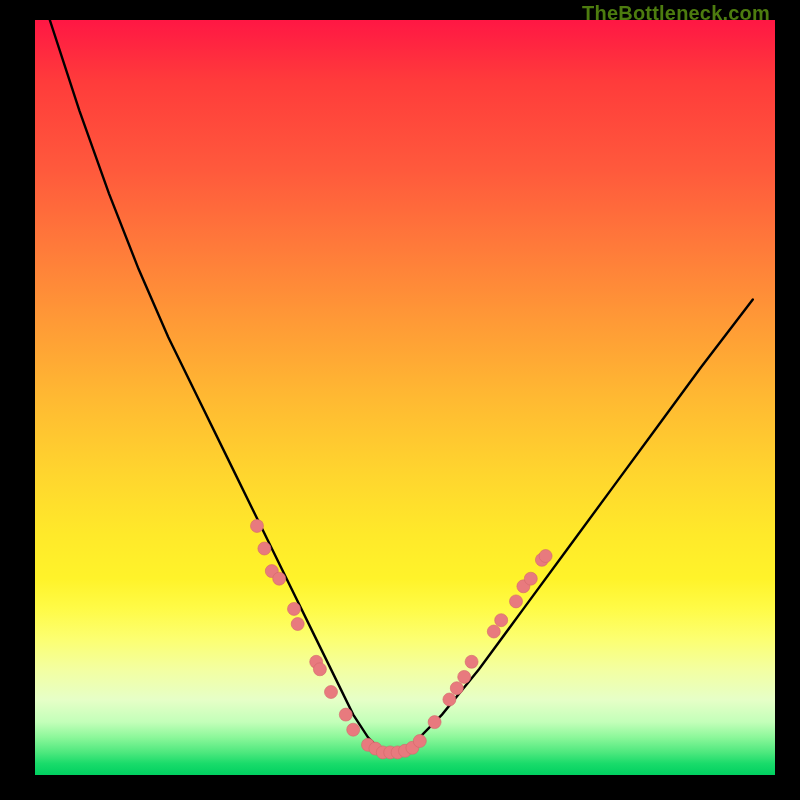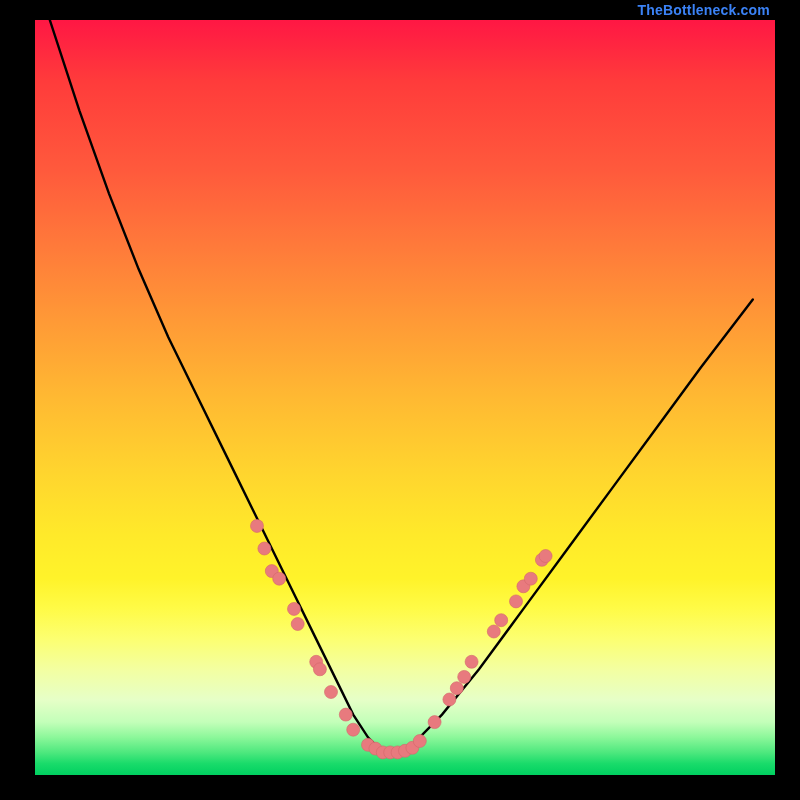--- a/index.html
+++ b/index.html
@@ -40,23 +40,23 @@
       #4ee87e 97%,
       #19db6a 98.5%,
       #00d060 100%
     );
   }
   .watermark {
     position: absolute;
     top: 2px;
     right: 30px;
     font-family: Arial, Helvetica, sans-serif;
-    font-size: 14px;
+    font-size: 20px;
     font-weight: 600;
-    color: #3b82f6;
+    color: #4d7c0f;
     letter-spacing: 0.2px;
   }
   svg.curve {
     position: absolute;
     left: 0; top: 0;
     width: 100%; height: 100%;
   }
   .data-point {
     fill: #e87a7e;
     stroke: #d4666a;

